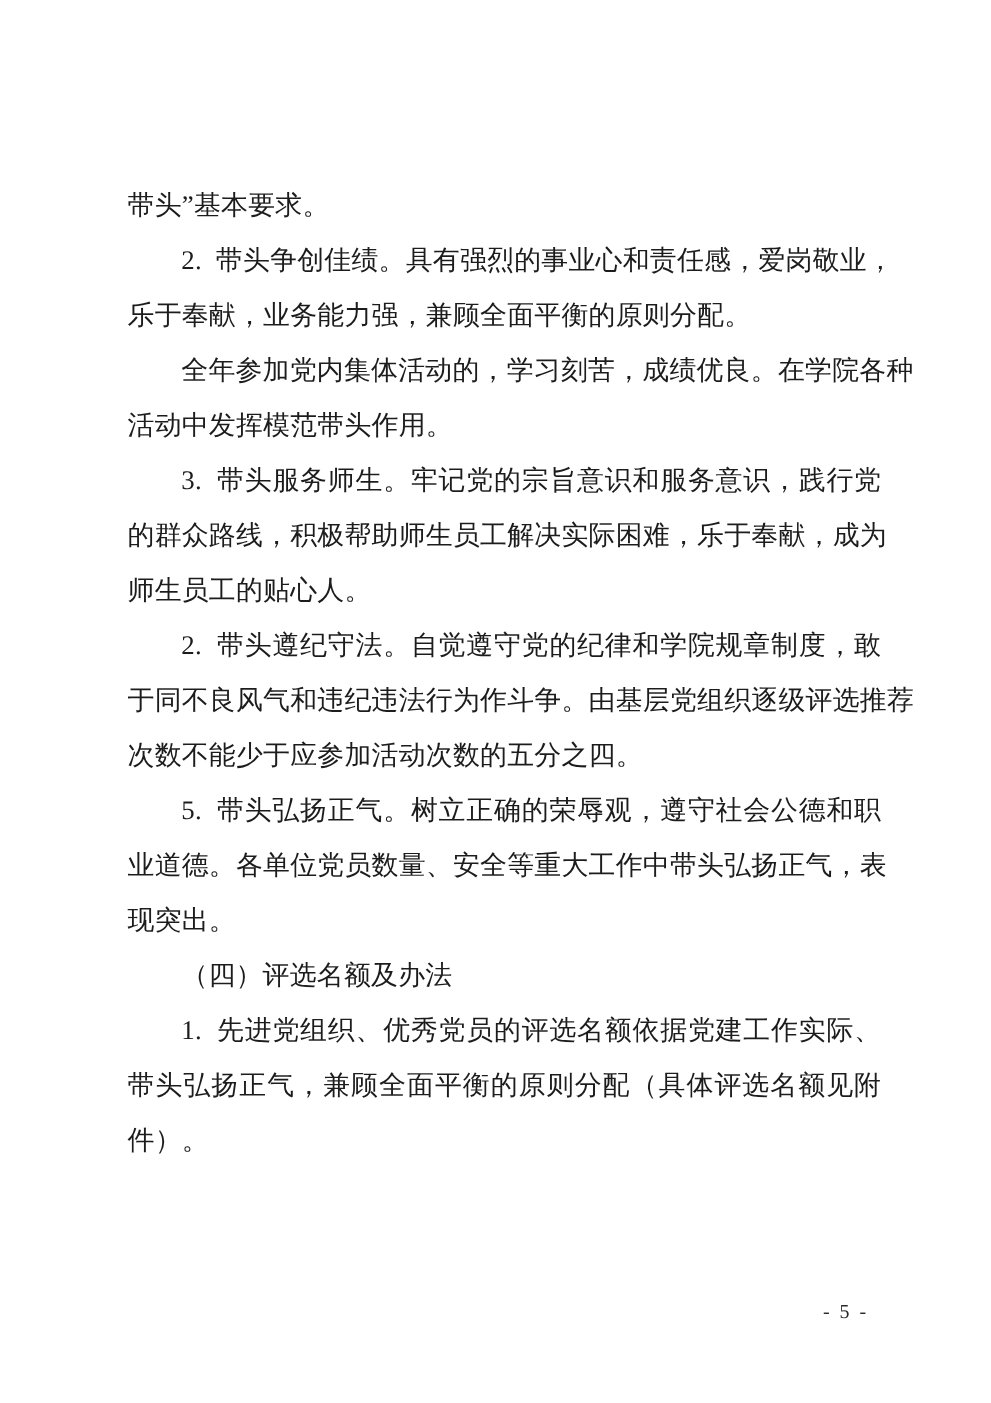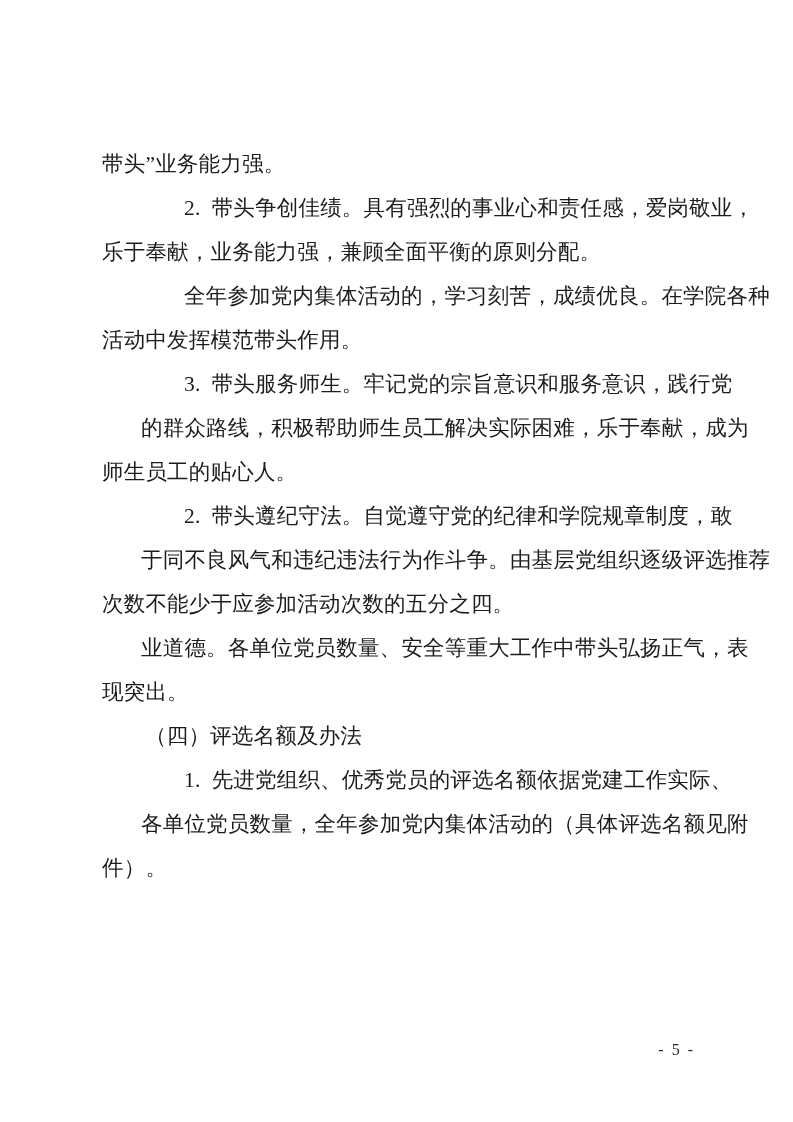--- a/index.html
+++ b/index.html
@@ -31,52 +31,52 @@
   .line {
     height: 44px;
     line-height: 44px;
     font-size: 21.5px;
     white-space: pre;
     letter-spacing: 0.2px;
   }
   .line.j {
     text-align: justify;
     text-align-last: justify;
-    margin-left: 39px;
   }
   .line.ind {
     text-indent: 43px;
   }
   .page-number {
     position: absolute;
     top: 1040px;
     right: 98px;
     font-size: 16px;
     line-height: 20px;
     letter-spacing: 2px;
     color: #2a2a2a;
   }
 </style>
 </head>
 <body>
 
 <div class="page">
   <div class="text-block">
-      <div class="line">带头”业务能力强。</div>
+      <div class="line">带头”基本要求。</div>
       <div class="line j ind">2.  带头争创佳绩。具有强烈的事业心和责任感，爱岗敬业，</div>
       <div class="line">乐于奉献，业务能力强，兼顾全面平衡的原则分配。</div>
       <div class="line j ind">全年参加党内集体活动的，学习刻苦，成绩优良。在学院各种</div>
       <div class="line">活动中发挥模范带头作用。</div>
       <div class="line j ind">3.  带头服务师生。牢记党的宗旨意识和服务意识，践行党</div>
       <div class="line j">的群众路线，积极帮助师生员工解决实际困难，乐于奉献，成为</div>
       <div class="line">师生员工的贴心人。</div>
       <div class="line j ind">2.  带头遵纪守法。自觉遵守党的纪律和学院规章制度，敢</div>
       <div class="line j">于同不良风气和违纪违法行为作斗争。由基层党组织逐级评选推荐</div>
       <div class="line">次数不能少于应参加活动次数的五分之四。</div>
+      <div class="line j ind">5.  带头弘扬正气。树立正确的荣辱观，遵守社会公德和职</div>
       <div class="line j">业道德。各单位党员数量、安全等重大工作中带头弘扬正气，表</div>
       <div class="line">现突出。</div>
       <div class="line ind">（四）评选名额及办法</div>
       <div class="line j ind">1.  先进党组织、优秀党员的评选名额依据党建工作实际、</div>
-      <div class="line j">各单位党员数量，全年参加党内集体活动的（具体评选名额见附</div>
+      <div class="line j">带头弘扬正气，兼顾全面平衡的原则分配（具体评选名额见附</div>
       <div class="line">件）。</div>
     </div>
   <div class="page-number">- 5 -</div>
 </div>
 
 </body></html>

